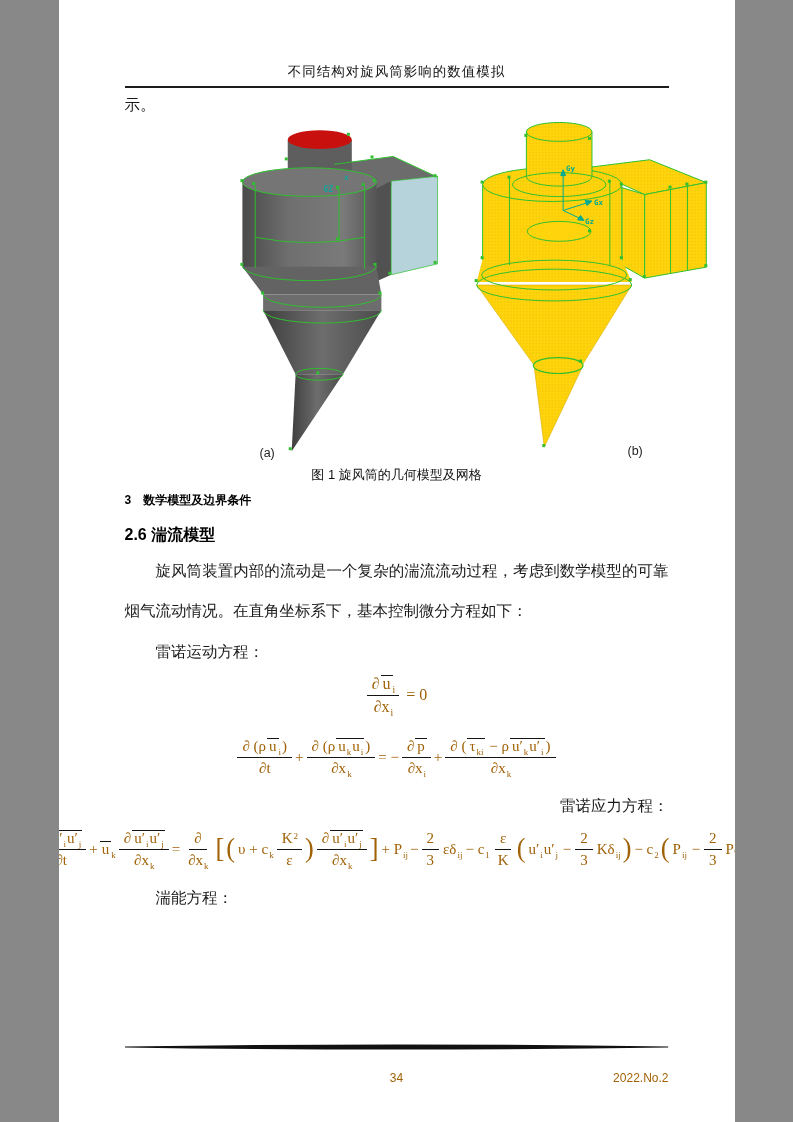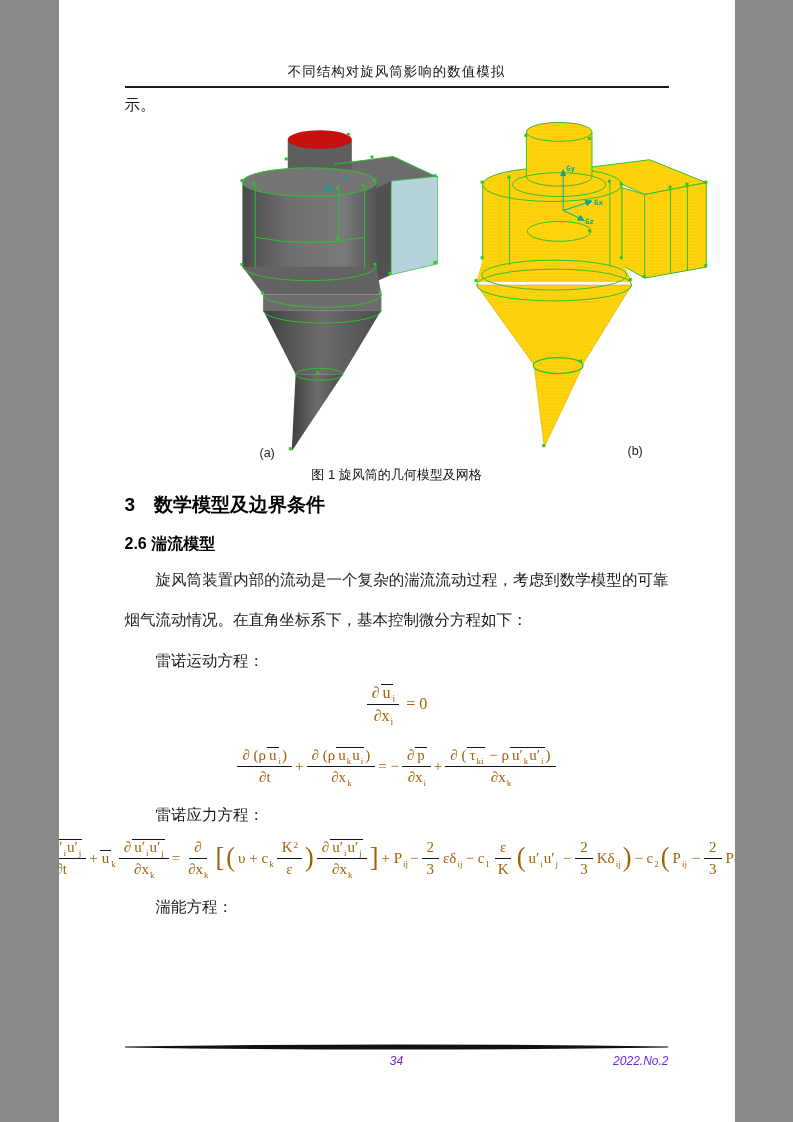--- a/index.html
+++ b/index.html
@@ -14,50 +14,50 @@
   .intro{margin-top:6px;font-size:15.5px;line-height:22px;}
   
   .figures{position:relative;height:348px;}
   .fig-a{position:absolute;left:99px;top:3px;width:230px;height:345px;}
   .fig-b{position:absolute;left:339px;top:0;width:250px;height:348px;}
   .fig-label{position:absolute;font-family:"Liberation Sans","DejaVu Sans",sans-serif;font-size:12.5px;color:#222;}
   .label-a{left:135px;top:330px;}
   .label-b{left:503px;top:328px;}
   .caption{margin-top:2px;text-align:center;font-family:"Liberation Sans","DejaVu Sans",sans-serif;font-weight:normal;font-size:13px;color:#111;}
   
-  h2.sec{margin:8px 0 16px;font-family:"Liberation Sans","DejaVu Sans",sans-serif;font-size:19px;font-weight:bold;color:#000;}
+  h2.sec{margin:8px 0 16px;font-family:"Liberation Sans","DejaVu Sans",sans-serif;font-size:12px;font-weight:bold;color:#000;}
   h3.sub{margin:15px 0 0;font-family:"Liberation Sans","DejaVu Sans",sans-serif;font-size:16px;font-weight:bold;color:#000;}
   
   .para{margin-top:5px;font-size:15.5px;}
   .pline{line-height:40px;}
   .pjust{text-align:justify;text-align-last:justify;}
   .pindent{text-indent:31px;}
   .ref{font-size:9.5px;vertical-align:super;line-height:0;}
   
   .eq-label{font-size:15.5px;padding-left:31px;line-height:22px;}
-  .lbl-1{margin-top:10px;} .lbl-2{margin-top:8px;} .lbl-3{margin-top:8px;} .lbl-4{margin-top:8px;}
+  .lbl-1{margin-top:10px;} .lbl-2{margin-top:8px;} .lbl-3{margin-top:8px;text-align:right;} .lbl-4{margin-top:8px;}
   
   .eq{display:flex;justify-content:center;align-items:center;font-family:"Liberation Serif","DejaVu Serif",serif;color:#a16207;}
   .eq-1{font-size:16px;min-height:56px;margin-top:4px;}
   .eq-2{font-size:15px;min-height:60px;margin-top:4px;}
   .eq-3{font-size:15px;min-height:60px;margin-top:2px;}
   .eq .tx{white-space:pre;margin:0 1px;}
   .eq .grp{display:inline-block;white-space:nowrap;margin:0 1px;}
   .frac{display:inline-flex;flex-direction:column;align-items:center;vertical-align:middle;margin:0 2px;}
   .num,.den{display:block;padding:0 4px;line-height:1.25;white-space:nowrap;text-align:center;}
   .num{border-bottom:1.2px solid #141414;padding-bottom:1px;}
   .den{padding-top:1px;}
   .sb{font-size:.6em;display:inline-block;transform:translateY(.4em);}
   .sp{font-size:.6em;display:inline-block;transform:translateY(-.5em);}
   .ol{display:inline-block;border-top:1.2px solid #141414;line-height:1.05;padding:0 1px;margin-top:1px;}
   .big{font-size:1.75em;font-weight:300;line-height:.9;display:inline-block;margin:0 1px;}
   
   .footer{position:absolute;left:66px;right:66px;top:1044px;}
   .footer-rule{display:block;width:100%;height:7px;}
-  .footer-row{position:relative;margin-top:3px;height:16px;font-family:"Liberation Sans","DejaVu Sans",sans-serif;font-size:12px;color:#6d28d9;font-style:italic;}
+  .footer-row{position:relative;margin-top:20px;height:16px;font-family:"Liberation Sans","DejaVu Sans",sans-serif;font-size:12px;color:#a16207;}
   .page-num{position:absolute;left:50%;transform:translateX(-50%);}
   .issue{position:absolute;right:0;}
   svg text{font-family:"DejaVu Sans Mono","Liberation Mono",monospace;}
 </style>
 </head>
 <body>
 
 <div class="page">
 
   <div class="header-title">不同结构对旋风筒影响的数值模拟</div>

